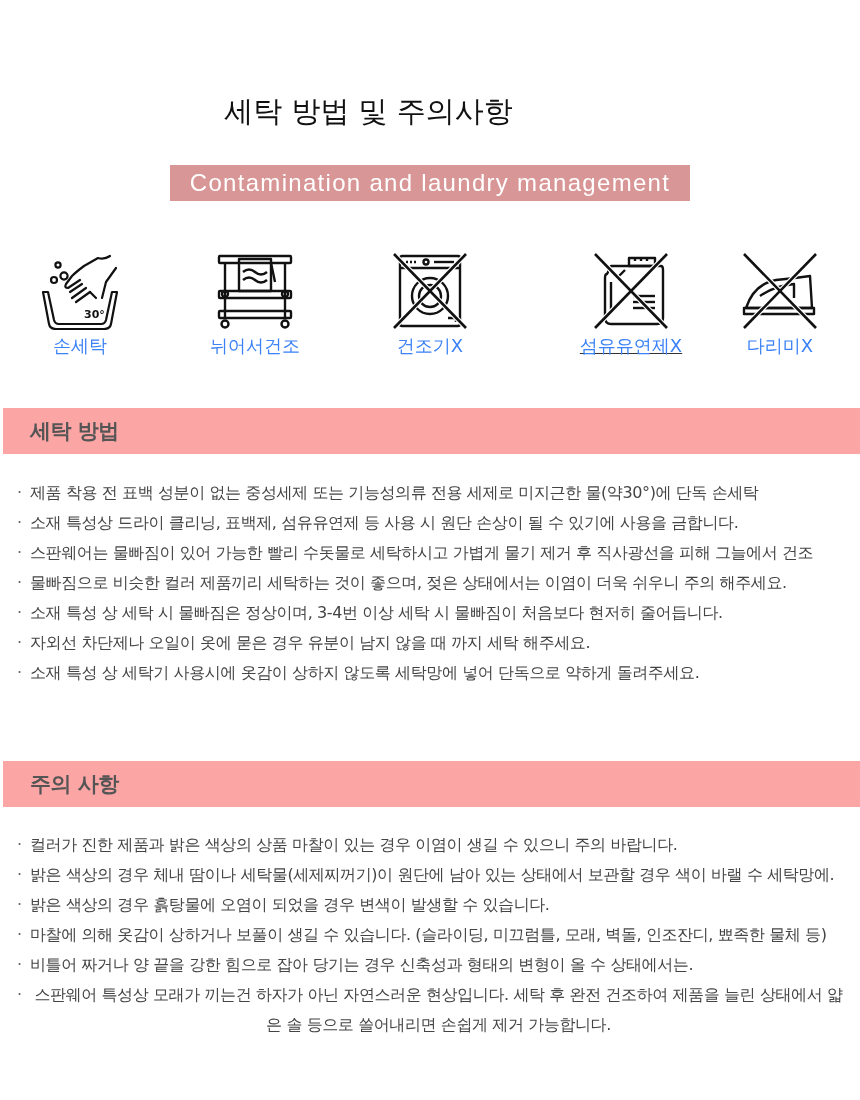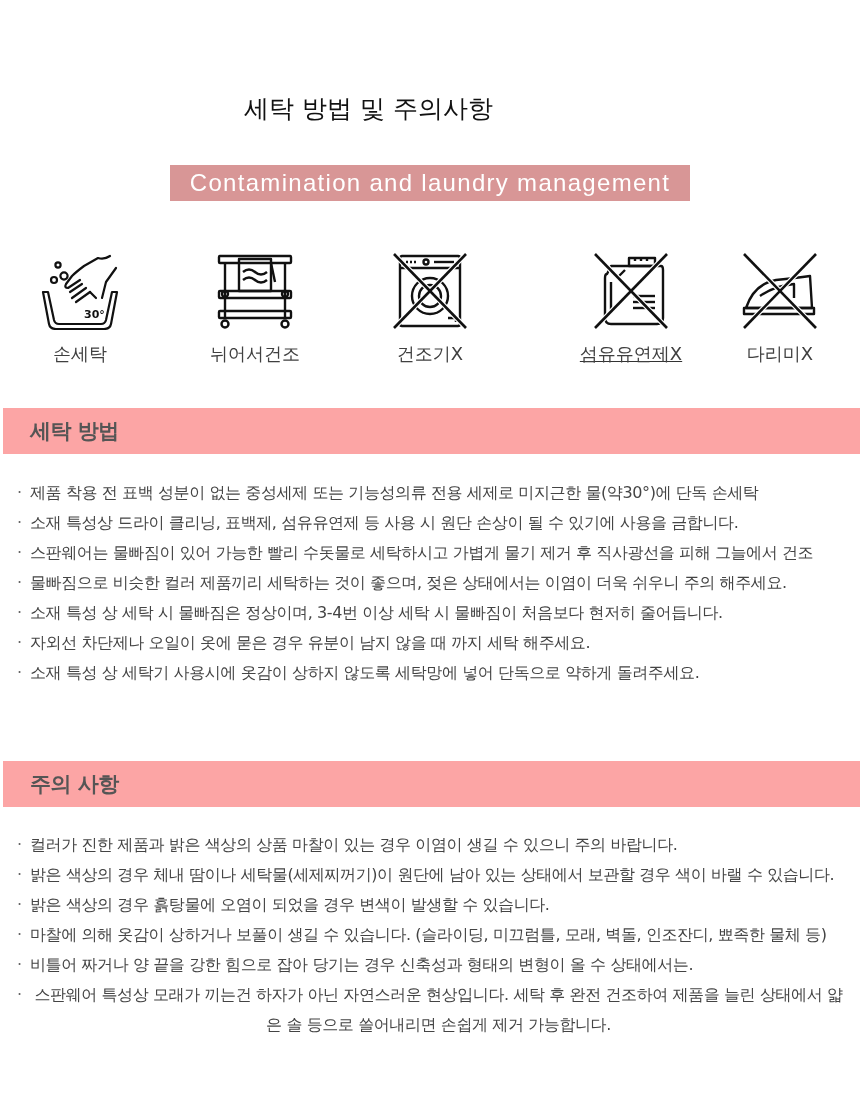--- a/index.html
+++ b/index.html
@@ -1,34 +1,34 @@
 <!DOCTYPE html>
 <html><head>
   <meta charset="utf-8">
   <style>
     * { margin: 0; padding: 0; box-sizing: border-box; }
     html, body { width: 860px; height: 1100px; background: #ffffff; overflow: hidden; }
     body { font-family: "DejaVu Sans", "Liberation Sans", sans-serif; color: #333; position: relative; }
 
     .page-title {
       position: absolute; top: 92px; left: 0; width: 737px;
-      text-align: center; font-size: 25px; font-weight: normal; color: #111;
+      text-align: center; font-size: 29px; font-weight: normal; color: #111;
       letter-spacing: 0px;
     }
     .subtitle-band {
       position: absolute; top: 165px; left: 170px; width: 520px; height: 36px;
       background: #d89696; color: #fff; text-align: center;
       font-family: "Liberation Sans", sans-serif; font-size: 24px; line-height: 36px;
       letter-spacing: 1.3px;
     }
 
     .icon-row { position: absolute; top: 252px; left: 0; width: 860px; height: 110px; }
     .care-item { position: absolute; top: 0; width: 150px; text-align: center; }
     .care-item svg { display: block; margin: 0 auto; width: 80px; height: 78px; }
-    .care-label { display: block; font-size: 18px; color: #404040; margin-top: 12px; white-space: nowrap; }
+    .care-label { display: block; font-size: 18px; color: #3b82f6; margin-top: 4px; white-space: nowrap; }
 
     .section-bar {
       position: absolute; left: 3px; width: 857px; height: 46px; background: #fca5a5; text-decoration: underline;
     }
     .section-title {
       position: absolute; left: 27px; top: 0; line-height: 46px;
       font-size: 21px; font-weight: bold; color: #555; letter-spacing: -0.5px;
     }
 
     .bullet-list { position: absolute; left: 17px; width: 840px; list-style: none; }
@@ -144,18 +144,18 @@
   <li>소재 특성 상 세탁 시 물빠짐은 정상이며, 3-4번 이상 세탁 시 물빠짐이 처음보다 현저히 줄어듭니다.</li>
   <li>자외선 차단제나 오일이 옷에 묻은 경우 유분이 남지 않을 때 까지 세탁 해주세요.</li>
   <li>소재 특성 상 세탁기 사용시에 옷감이 상하지 않도록 세탁망에 넣어 단독으로 약하게 돌려주세요.</li>
 </ul>
 
 <div class="section-bar" style="top:761px;">
   <span class="section-title">주의 사항</span>
 </div>
 <ul class="bullet-list" style="top:830px;">
   <li>컬러가 진한 제품과 밝은 색상의 상품 마찰이 있는 경우 이염이 생길 수 있으니 주의 바랍니다.</li>
-  <li>밝은 색상의 경우 체내 땀이나 세탁물(세제찌꺼기)이 원단에 남아 있는 상태에서 보관할 경우 색이 바랠 수 있습니다.</li>
+  <li>밝은 색상의 경우 체내 땀이나 세탁물(세제찌꺼기)이 원단에 남아 있는 상태에서 보관할 경우 색이 바랠 수 세탁망에.</li>
   <li>밝은 색상의 경우 흙탕물에 오염이 되었을 경우 변색이 발생할 수 있습니다.</li>
   <li>마찰에 의해 옷감이 상하거나 보풀이 생길 수 있습니다. (슬라이딩, 미끄럼틀, 모래, 벽돌, 인조잔디, 뾰족한 물체 등)</li>
   <li>비틀어 짜거나 양 끝을 강한 힘으로 잡아 당기는 경우 신축성과 형태의 변형이 올 수 상태에서는.</li>
   <li class="wrap">스판웨어 특성상 모래가 끼는건 하자가 아닌 자연스러운 현상입니다. 세탁 후 완전 건조하여 제품을 늘린 상태에서 얇은 솔 등으로 쓸어내리면 손쉽게 제거 가능합니다.</li>
 </ul>
 
 </body></html>

